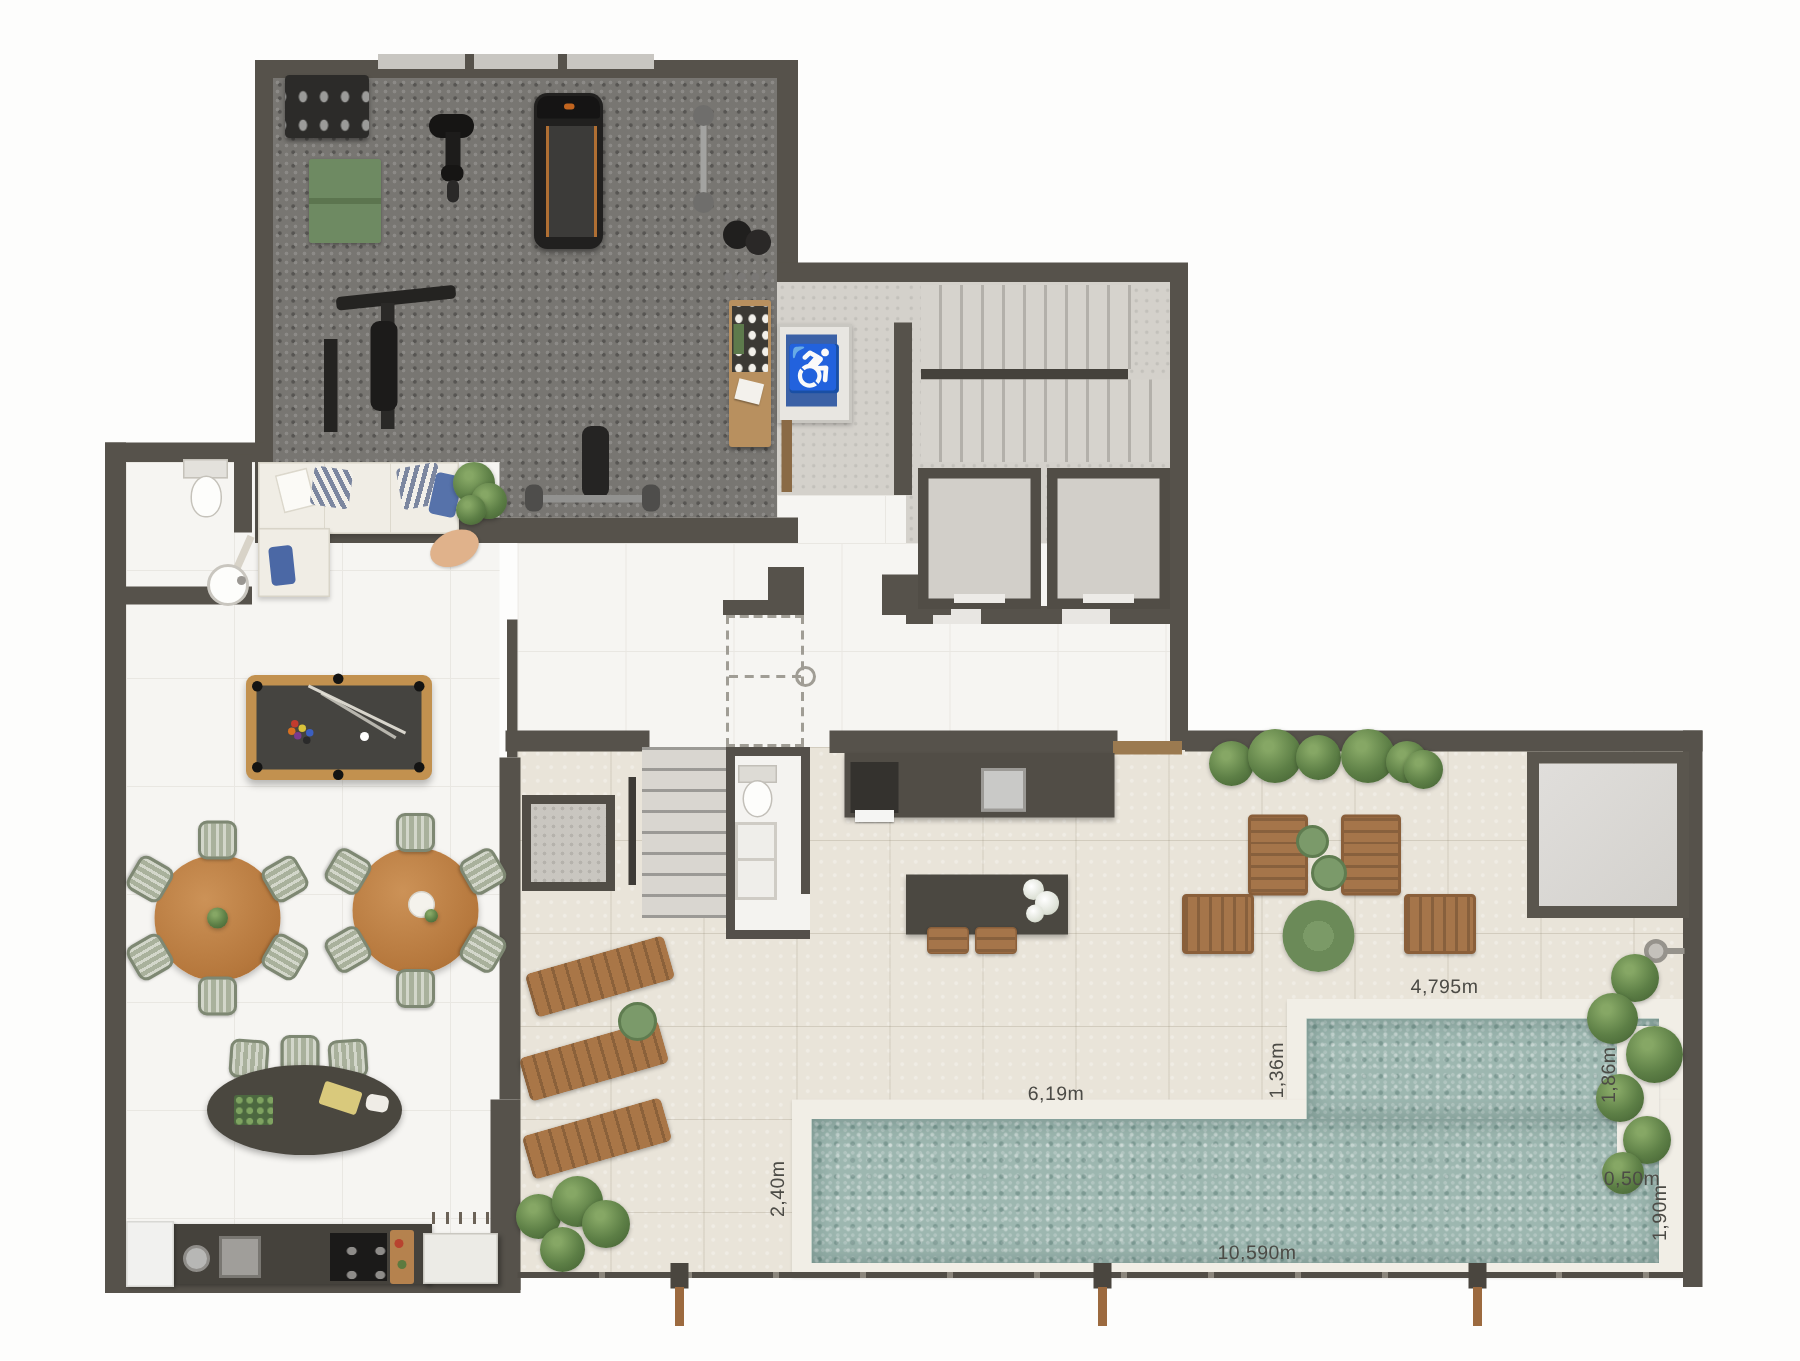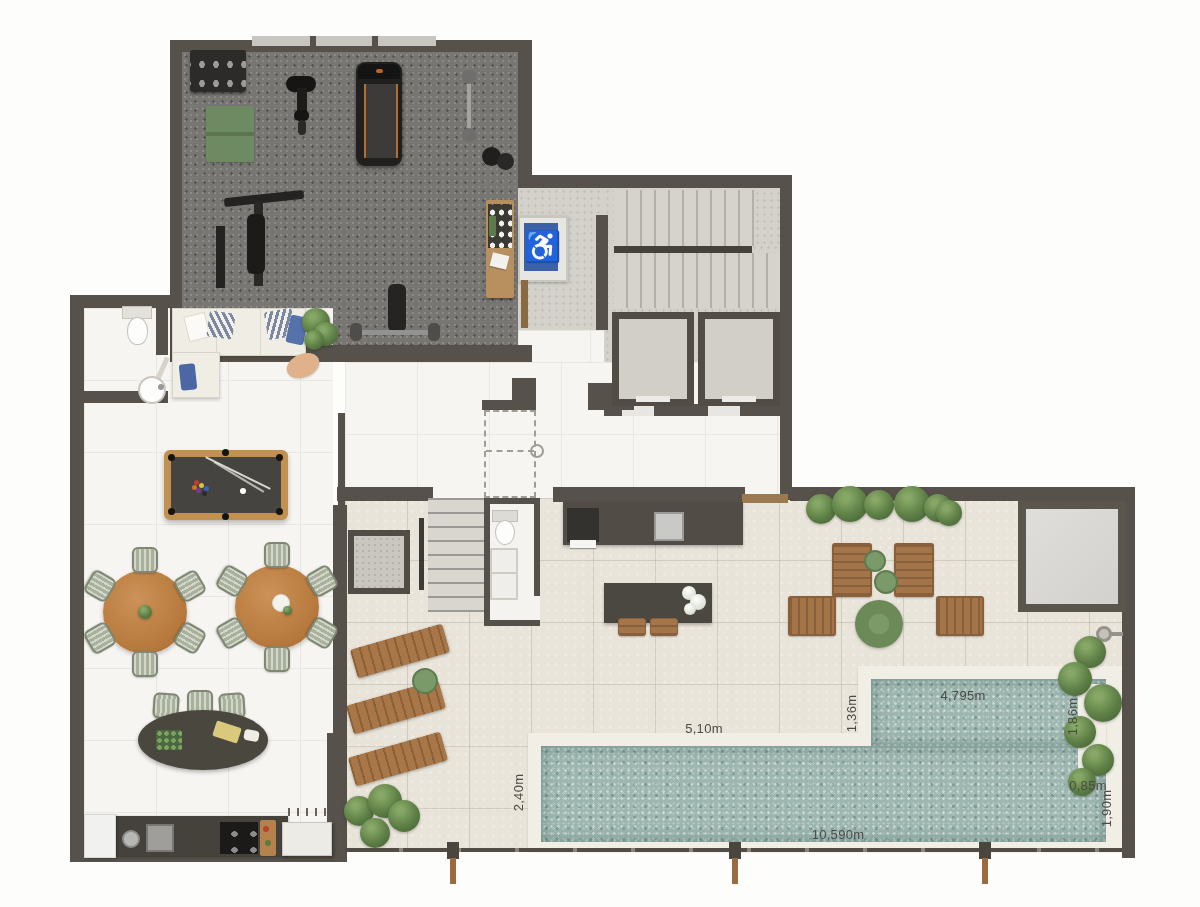--- a/index.html
+++ b/index.html
@@ -184,27 +184,27 @@
   </div>
   <div>
     <div class="leaf" style="left:1074px;top:636px;width:32px;height:32px;"></div>
     <div class="leaf" style="left:1058px;top:662px;width:34px;height:34px;"></div>
     <div class="leaf" style="left:1084px;top:684px;width:38px;height:38px;"></div>
     <div class="leaf" style="left:1064px;top:716px;width:32px;height:32px;"></div>
     <div class="leaf" style="left:1082px;top:744px;width:32px;height:32px;"></div>
     <div class="leaf" style="left:1068px;top:768px;width:28px;height:28px;"></div>
   </div>
 
-  <div class="dim" style="left:917px;top:688px;width:92px;">4,795m</div>
+  <div class="dim" style="left:917px;top:650px;width:92px;">4,795m</div>
   <div class="dim v" style="left:828px;top:706px;width:46px;">1,36m</div>
   <div class="dim v" style="left:1049px;top:709px;width:46px;">1,86m</div>
-  <div class="dim" style="left:660px;top:721px;width:88px;">5,10m</div>
+  <div class="dim" style="left:660px;top:721px;width:88px;">6,19m</div>
   <div class="dim v" style="left:495px;top:785px;width:46px;">2,40m</div>
   <div class="dim" style="left:788px;top:827px;width:100px;">10,590m</div>
-  <div class="dim" style="left:1064px;top:778px;width:48px;">0,85m</div>
+  <div class="dim" style="left:1064px;top:778px;width:48px;">0,50m</div>
   <div class="dim v" style="left:1083px;top:801px;width:46px;">1,90m</div>
 
   <div class="a" style="left:172px;top:308px;width:132px;height:46px;background:#f0ede5;border:1px solid #d8d4c8;background-image:linear-gradient(90deg,transparent 0 43px,#ddd9cd 43px 44px,transparent 44px 87px,#ddd9cd 87px 88px,transparent 88px);box-shadow:0 2px 3px rgba(0,0,0,.18);"></div>
   <div class="a" style="left:172px;top:352px;width:46px;height:44px;background:#f0ede5;border:1px solid #d8d4c8;box-shadow:0 2px 3px rgba(0,0,0,.18);"></div>
   <div class="a" style="left:186px;top:314px;width:20px;height:24px;background:#fbfaf6;border:1px solid #dcd8cc;transform:rotate(-14deg);"></div>
   <div class="a" style="left:208px;top:312px;width:26px;height:26px;background:repeating-linear-gradient(55deg,#7c87a0 0 3px,#f2f0ea 3px 6px);transform:rotate(8deg);border-radius:3px;"></div>
   <div class="a" style="left:266px;top:310px;width:28px;height:28px;background:repeating-linear-gradient(115deg,#7c87a0 0 3px,#f2f0ea 3px 6px);transform:rotate(-10deg);border-radius:3px;"></div>
   <div class="a" style="left:288px;top:316px;width:18px;height:28px;background:#5672aa;transform:rotate(12deg);border-radius:3px;"></div>
   <div class="a" style="left:180px;top:364px;width:16px;height:26px;background:#4b68a5;transform:rotate(-6deg);border-radius:3px;"></div>
   <div>

